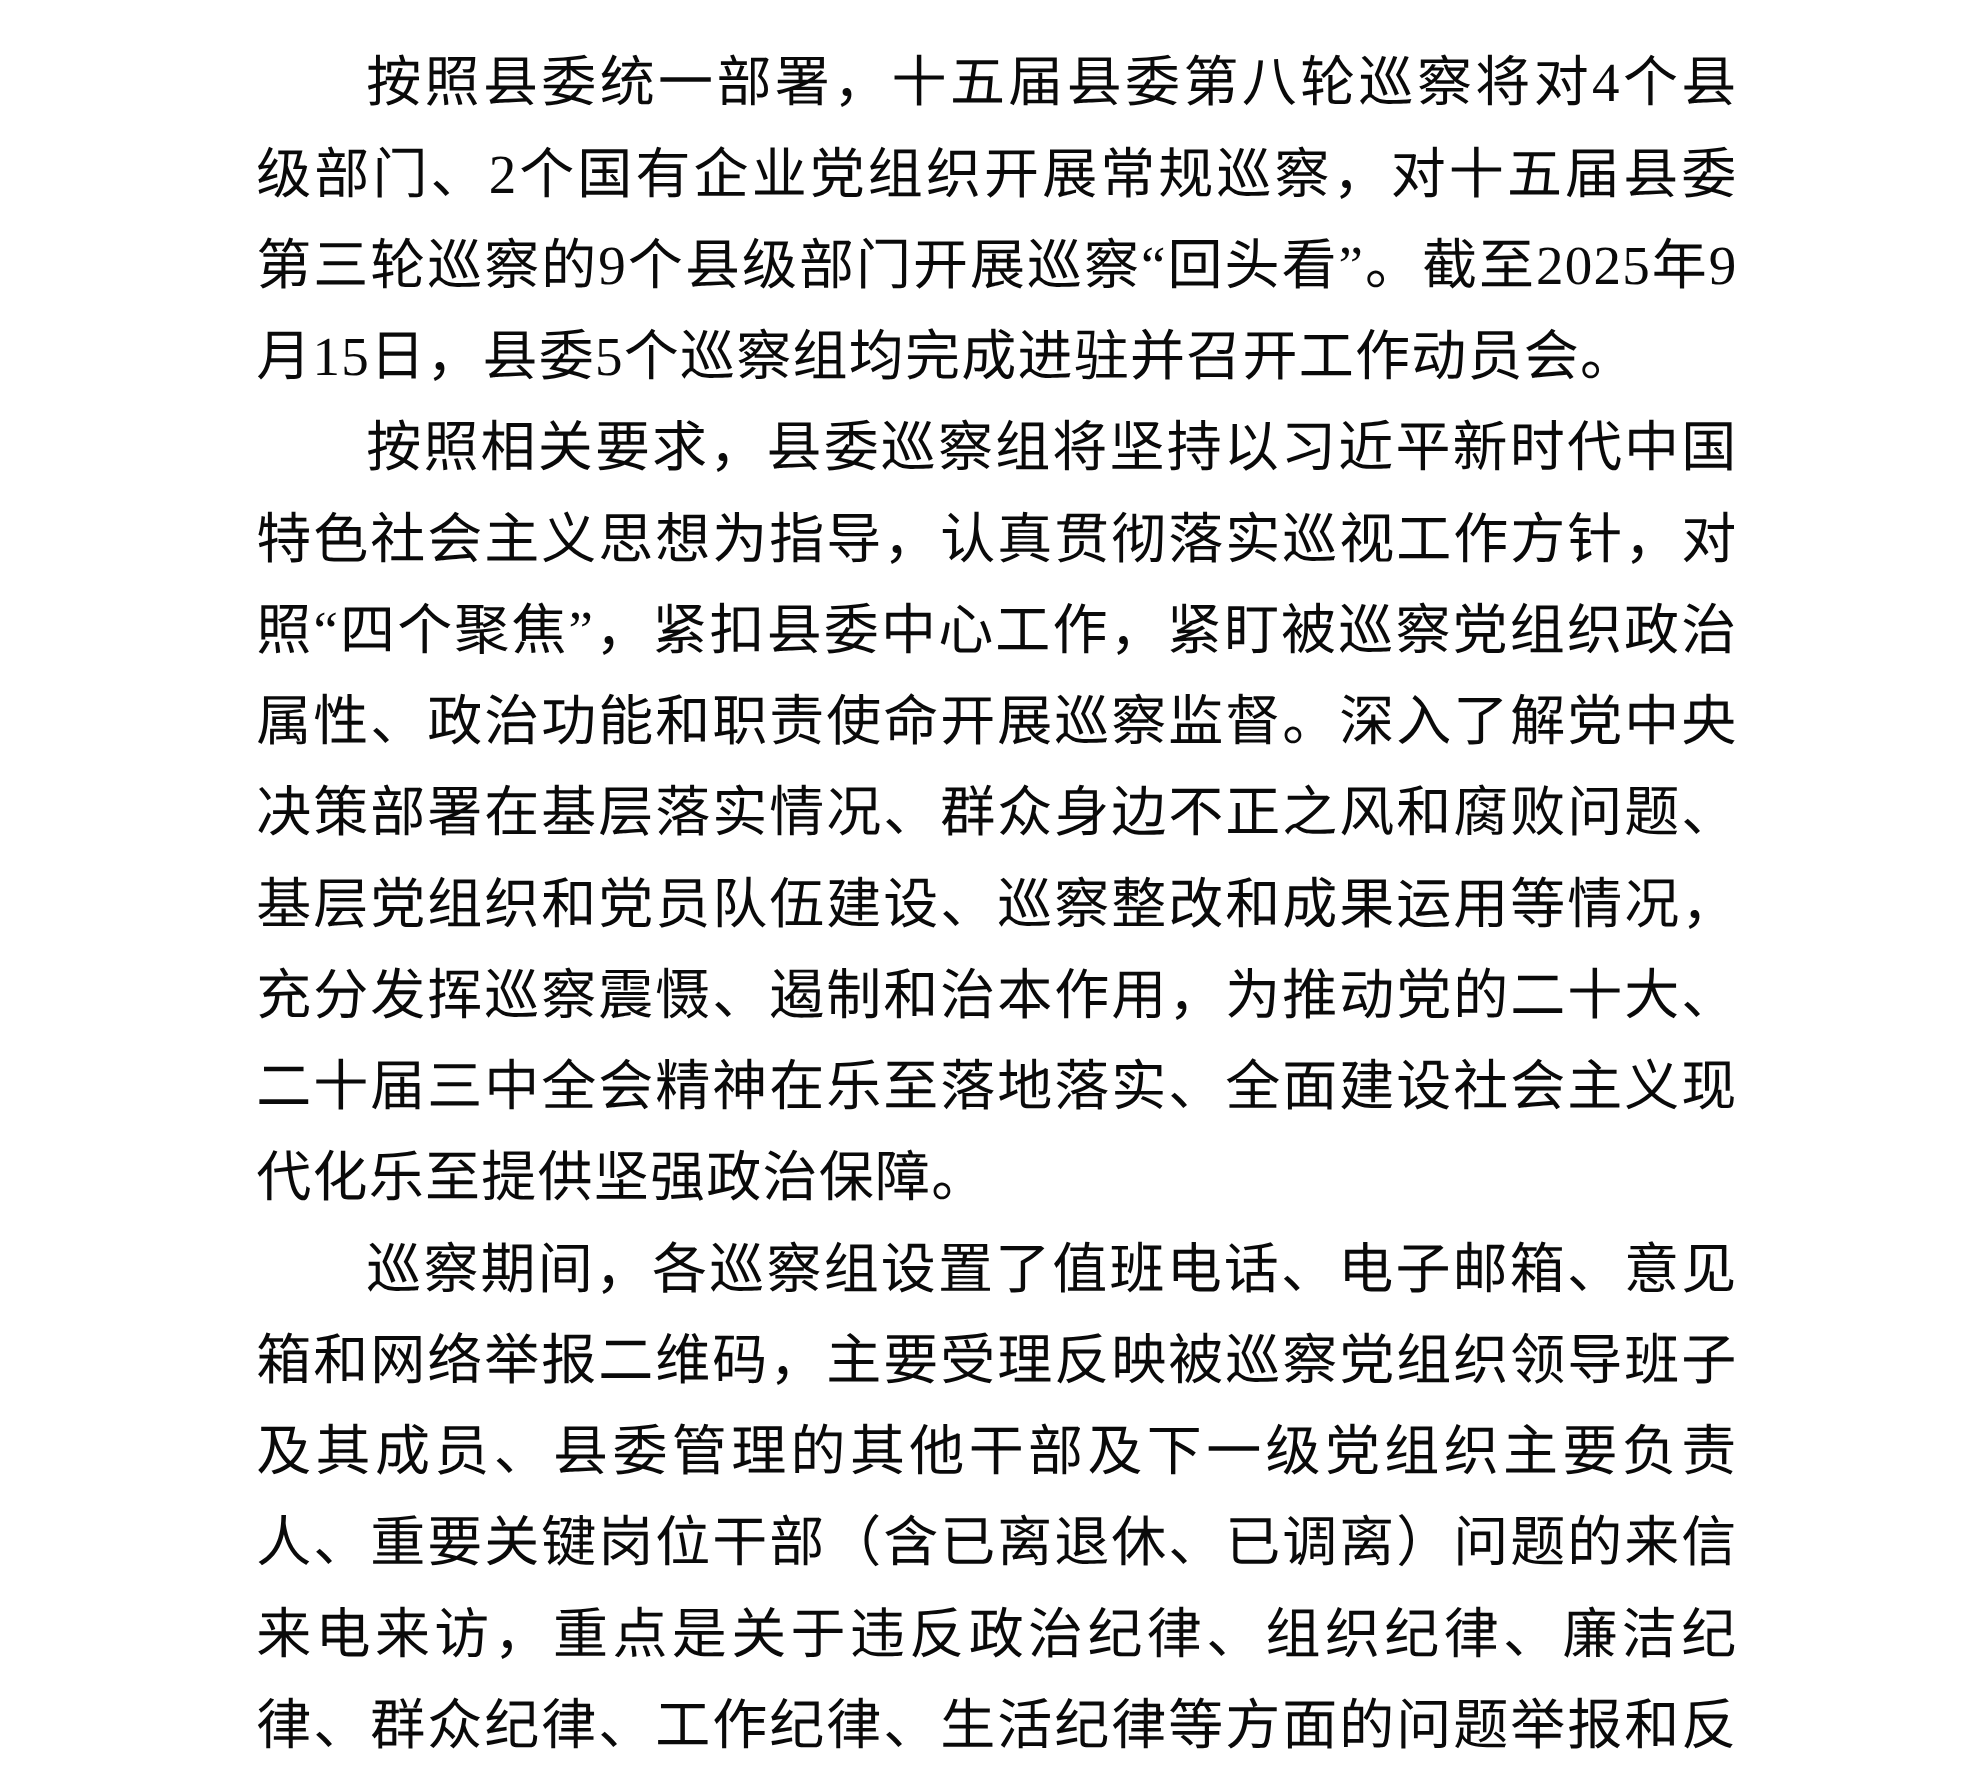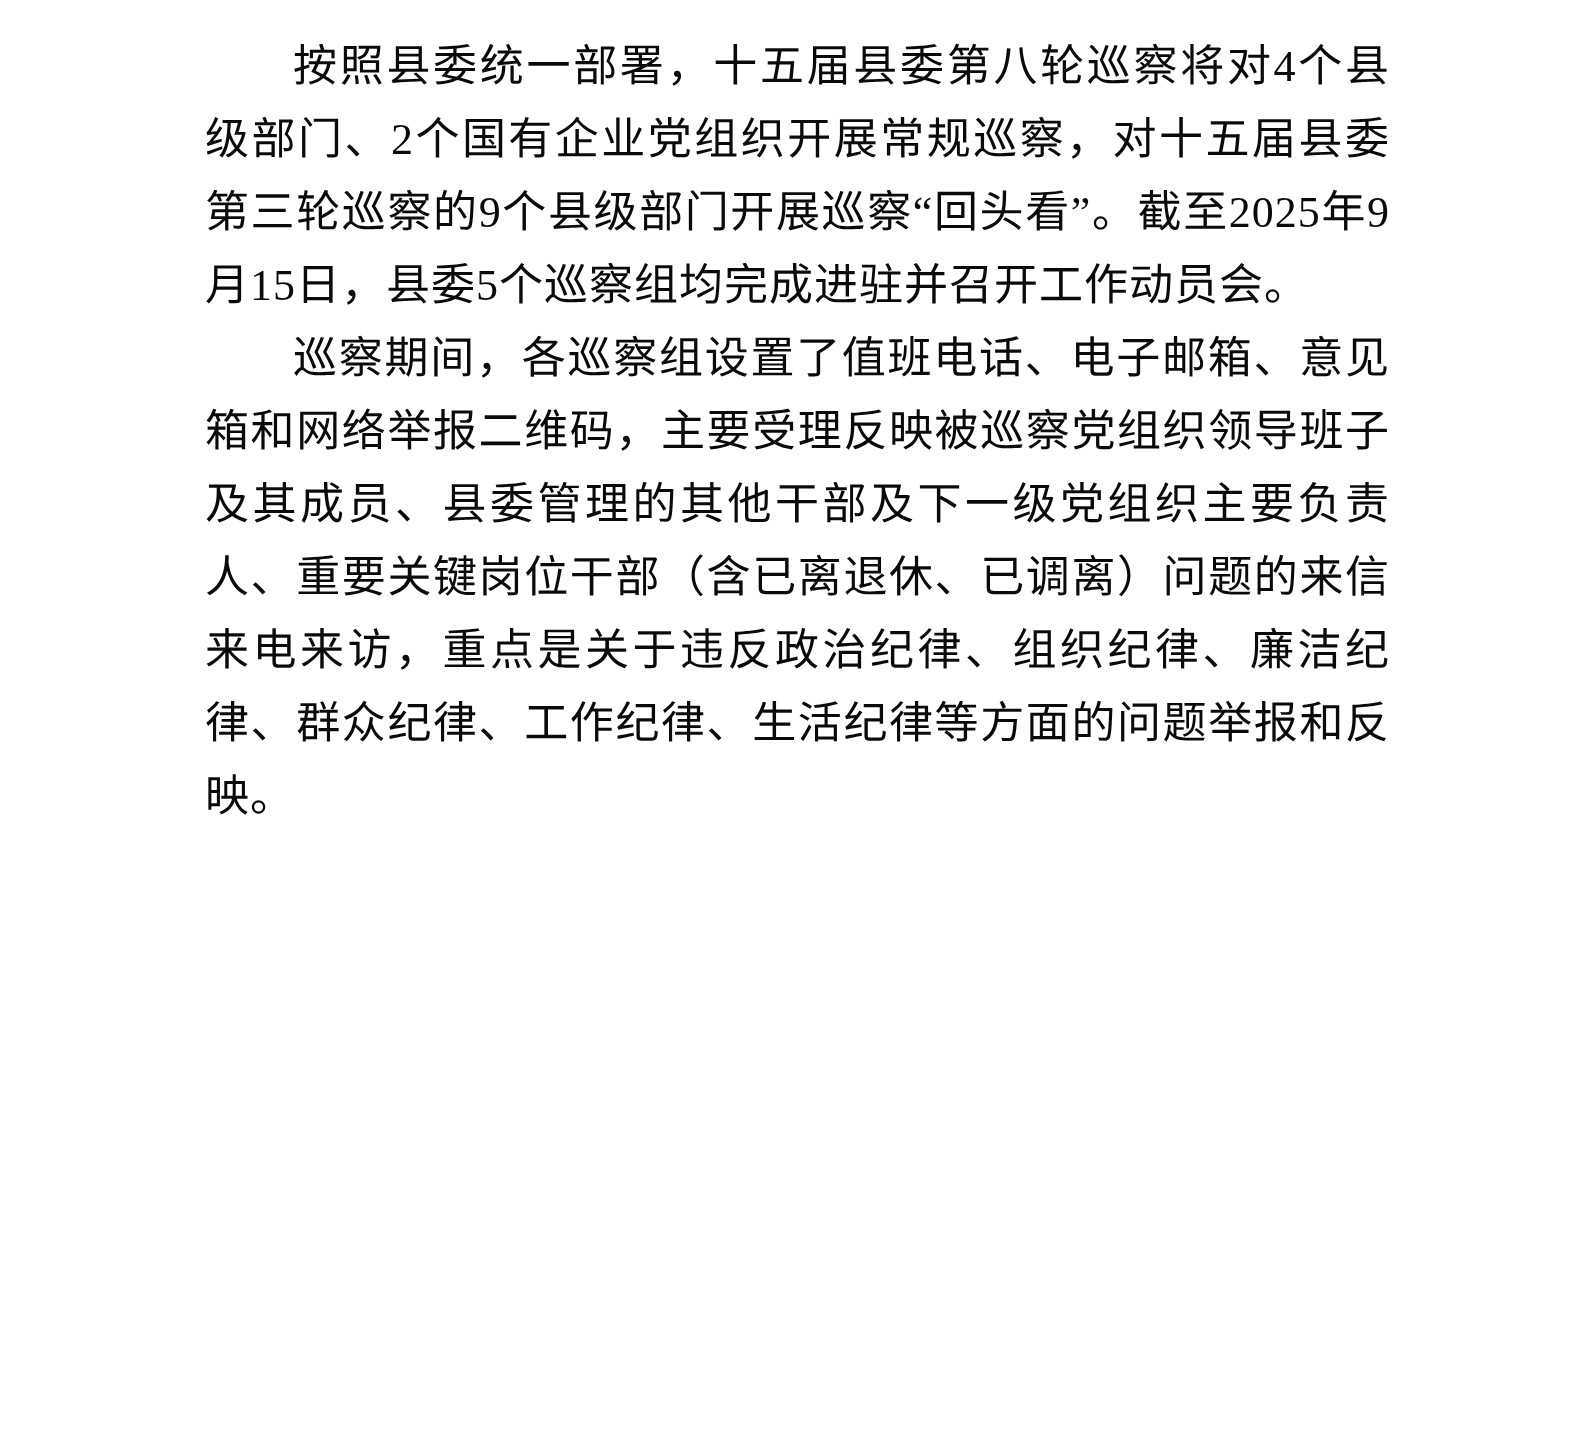--- a/index.html
+++ b/index.html
@@ -34,15 +34,16 @@
     letter-spacing: 1px;
     word-break: break-all;
   }
 </style>
 </head>
 <body>
 
 <div class="page">
   <div class="doc-body">
     <p>按照县委统一部署，十五届县委第八轮巡察将对4个县级部门、2个国有企业党组织开展常规巡察，对十五届县委第三轮巡察的9个县级部门开展巡察“回头看”。截至2025年9月15日，县委5个巡察组均完成进驻并召开工作动员会。</p>
+    <p>按照相关要求，县委巡察组将坚持以习近平新时代中国特色社会主义思想为指导，认真贯彻落实巡视工作方针，对照“四个聚焦”，紧扣县委中心工作，紧盯被巡察党组织政治属性、政治功能和职责使命开展巡察监督。深入了解党中央决策部署在基层落实情况、群众身边不正之风和腐败问题、基层党组织和党员队伍建设、巡察整改和成果运用等情况，充分发挥巡察震慑、遏制和治本作用，为推动党的二十大、二十届三中全会精神在乐至落地落实、全面建设社会主义现代化乐至提供坚强政治保障。</p>
     <p>巡察期间，各巡察组设置了值班电话、电子邮箱、意见箱和网络举报二维码，主要受理反映被巡察党组织领导班子及其成员、县委管理的其他干部及下一级党组织主要负责人、重要关键岗位干部（含已离退休、已调离）问题的来信来电来访，重点是关于违反政治纪律、组织纪律、廉洁纪律、群众纪律、工作纪律、生活纪律等方面的问题举报和反映。</p>
   </div>
 </div>
 
 </body></html>

